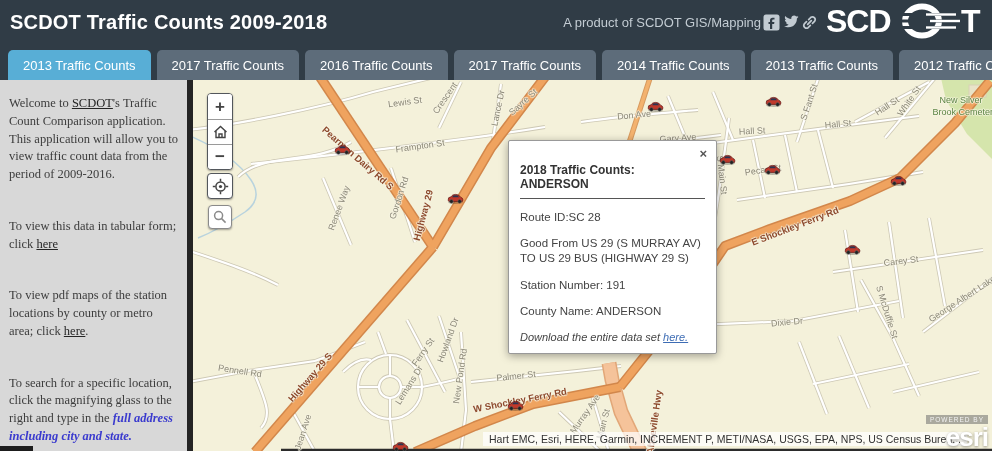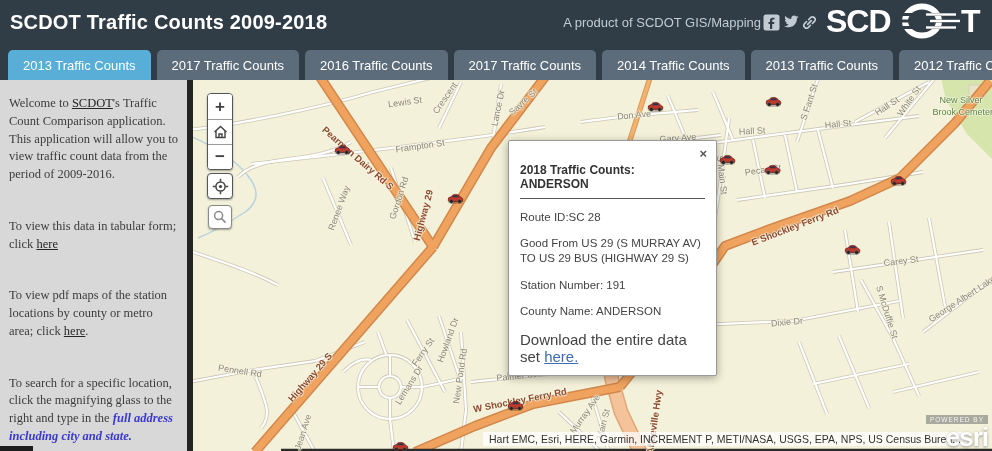--- a/index.html
+++ b/index.html
@@ -50,21 +50,21 @@
                  background:#fff; display:flex; align-items:center; justify-content:center;
                  box-shadow:0 1px 2px rgba(0,0,0,.35); cursor:pointer; }
 
   
   .popup { position:absolute; left:315px; top:60px; width:209px; background:#ffffff; border:1px solid #999;
            border-radius:2px; box-shadow:0 2px 8px rgba(0,0,0,.35); padding:22px 11px 10px 11px; }
   .popup-close { position:absolute; top:6px; right:9px; color:#555; font-size:13px; font-weight:bold; cursor:pointer; line-height:1; }
   .popup-title { font-size:12px; font-weight:bold; color:#333; }
   .popup hr { border:none; border-top:1px solid #555; margin:7px 0 1px 0; }
   .popup-field { font-size:11.5px; color:#444; margin-top:11px; line-height:1.32; }
-  .popup-dl { font-size:15px; color:#444; margin-top:12px; }
+  .popup-dl { font-size:11px; color:#444; margin-top:12px;font-style:italic; }
   .popup-link { color:#3d6cb4; text-decoration:underline; cursor:pointer; }
 
   
   .attrib { position:absolute; left:290px; top:352px; padding:1px 6px; background:rgba(255,255,255,0.72);
             font-size:10.5px; color:#323232; white-space:nowrap; }
   .esri-wrap { position:absolute; right:4px; top:328px; text-align:right; }
   .powered { display:inline-block; font-size:6.5px; letter-spacing:1px; color:#f2f2f2;
              background:rgba(110,110,110,0.55); padding:1px 4px; }
   .esri-logo { font-size:26px; font-weight:bold; color:#ffffff; line-height:0.9;
                text-shadow:0 1px 3px rgba(0,0,0,.4); letter-spacing:-1px; }

